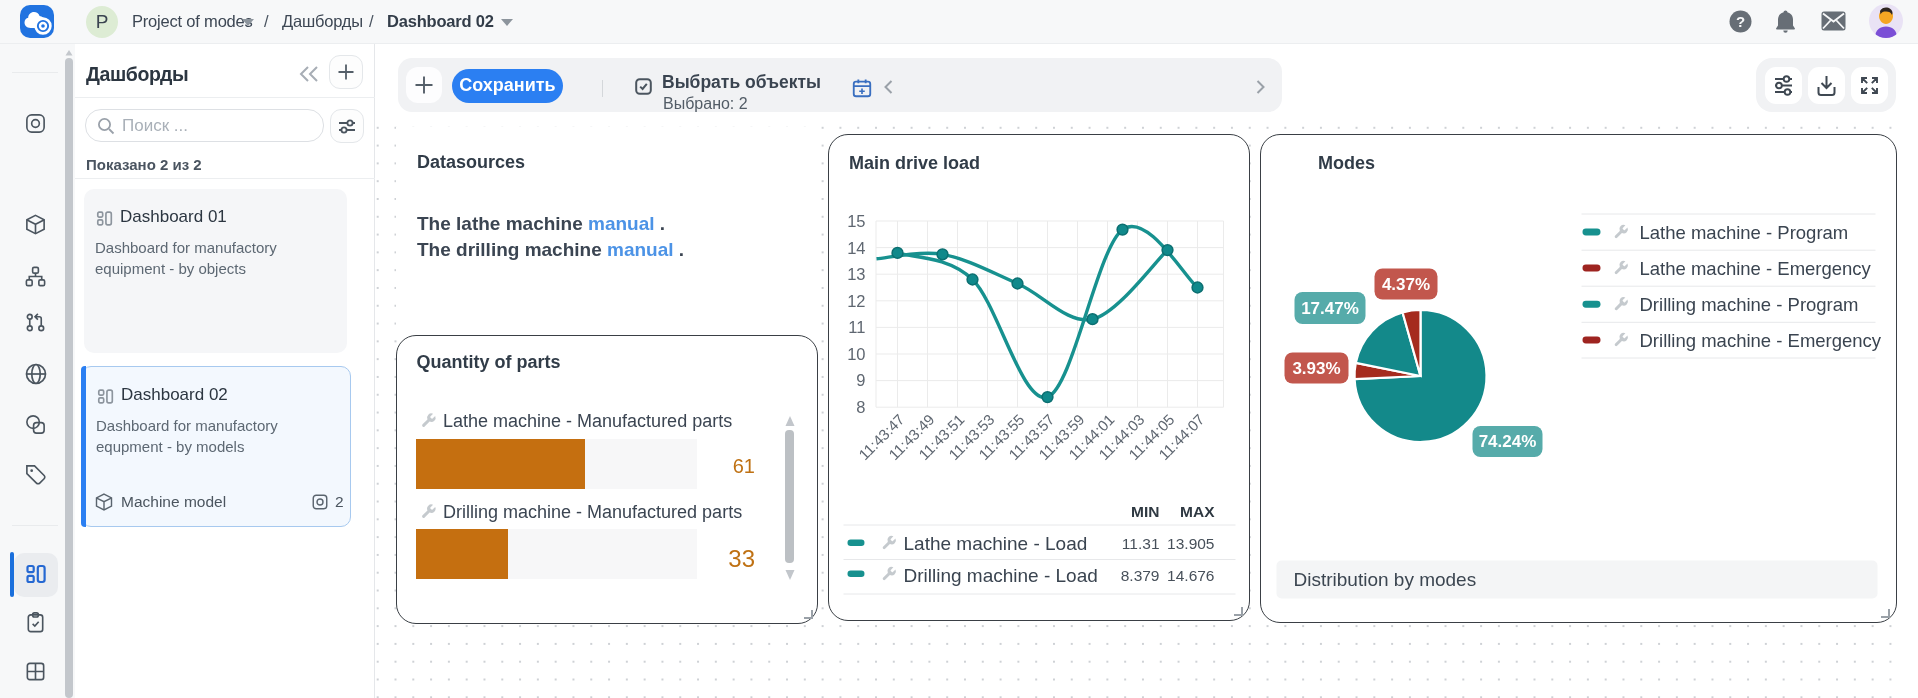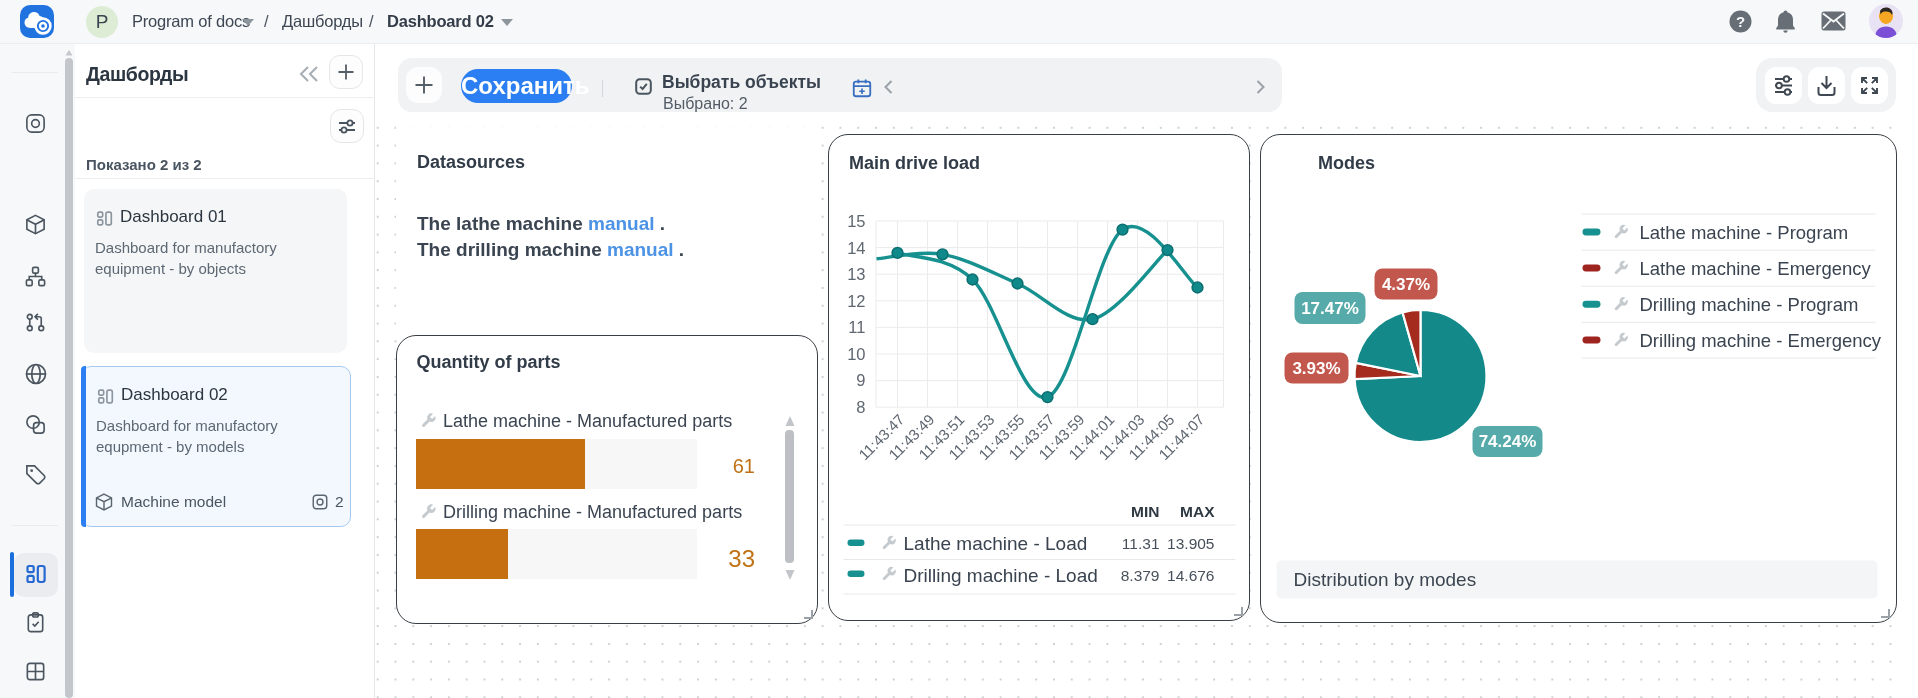--- a/index.html
+++ b/index.html
@@ -24,21 +24,21 @@
 .pdiv { position:absolute; left:0; width:300px; height:1px; background:#eceef0; }
 .card { position:absolute; left:9px; width:263px; border-radius:10px; }
 .card .ttl { font-size:17px; font-weight:normal; color:#2c3641; }
 .card .dsc { font-size:15px; color:#5d6873; line-height:1.37; margin-top:5px; }
 #main { position:absolute; left:375px; top:44px; width:1543px; height:654px; background:#fff; }
 #canvas { position:absolute; left:0px; top:74px; width:1522px; height:580px;
   background-image:radial-gradient(circle,#ced1d5 1.1px,transparent 1.4px);
   background-size:17.8px 17.8px; background-position:11.6px 0.9px; }
 #toolbar { position:absolute; left:23px; top:14px; width:884px; height:54px; background:#f1f2f4; border-radius:14px; }
 #plusbtn { position:absolute; left:8px; top:9px; width:36px; height:36px; background:#fdfdfe; border-radius:12px; }
-#savebtn { position:absolute; left:54px; top:11px; width:111px; height:34px; background:#2b7ff2; border-radius:17px; color:#fff; font-size:24px; font-weight:bold; text-align:center; line-height:33px;margin-left:9px; }
+#savebtn { position:absolute; left:54px; top:11px; width:111px; height:34px; background:#2b7ff2; border-radius:17px; color:#fff; font-size:18px; font-weight:bold; text-align:center; line-height:33px; }
 #tooldiv { position:absolute; left:204px; top:22px; width:1px; height:17px; background:#d4d7da; }
 #selobj { position:absolute; left:264px; top:14px; font-size:17.5px; font-weight:bold; color:#3a4450; }
 #selcnt { position:absolute; left:265px; top:37px; font-size:16px; color:#525c66; }
 #datetxt { position:absolute; left:504px; top:19px; font-size:17.5px; letter-spacing:0.2px; color:#29415f; }
 #righttools { position:absolute; left:1381px; top:14px; width:140px; height:54px; background:#f1f2f4; border-radius:16px; }
 .rtb { position:absolute; top:9px; width:37px; height:37px; background:#fff; border-radius:11px; }
 .widget { position:absolute; background:#fff; border:1.5px solid #3a3f45; border-radius:20px; }
 .wtitle { position:absolute; font-size:18px; font-weight:bold; color:#313c48; }
 .rsz { position:absolute; width:9px; height:9px; border-right:2.5px solid #9aa1a8; border-bottom:2.5px solid #9aa1a8; }
 </style>
@@ -46,21 +46,21 @@
 <body>
 <div id="topbar">
   <div id="logo">
     <svg width="34" height="33" viewBox="0 0 34 33">
       <path d="M10.5 23 C6.5 23 4.5 20.2 4.5 17.5 C4.5 15 6.2 13.2 8.2 12.8 C8.2 9.5 10.8 7 14 7 C16.6 7 18.8 8.6 19.6 11 C22.3 11.2 24.3 13.3 24.3 16 C24.3 19.5 22 23 18 23 Z" fill="#fff"></path>
       <circle cx="23" cy="21" r="7.4" fill="#2173e0" stroke="#fff" stroke-width="2.6"></circle>
       <circle cx="23" cy="21" r="3" fill="none" stroke="#fff" stroke-width="2.4"></circle>
     </svg>
   </div>
   <div id="pav">P</div>
-  <div class="crumb" style="left:132px;">Program of docs</div>
+  <div class="crumb" style="left:132px;">Project of modes</div>
   <div class="caret" style="left:242px;"></div>
   <div class="crumb" style="left:264px;color:#4a5460;">/</div>
   <div class="crumb" style="left:282px;">Дашборды</div>
   <div class="crumb" style="left:369px;color:#4a5460;">/</div>
   <div class="crumb" style="left:387px;font-weight:bold;color:#333d49;">Dashboard 02</div>
   <div class="caret" style="left:501px;"></div>
   <svg class="abs" style="left:1729px;top:10px;" width="23" height="23" viewBox="0 0 23 23">
     <circle cx="11.5" cy="11.5" r="11" fill="#676e76"></circle>
     <text x="11.5" y="16.6" font-size="15" font-weight="bold" fill="#f7f8f9" text-anchor="middle" font-family="Liberation Sans">?</text>
   </svg>
@@ -141,20 +141,27 @@
   <div id="lp-title">Дашборды</div>
   <svg class="abs" style="left:221px;top:18px;" width="26" height="24" viewBox="0 0 26 24" fill="none" stroke="#a7adb5" stroke-width="2">
       <path d="M12 5 L5 12 L12 19 M21 5 L14 12 L21 19"></path>
     </svg>
   <div class="sqbtn" style="left:254px;top:11px;">
     <svg width="32" height="32" viewBox="0 0 32 32" stroke="#555f69" stroke-width="1.8">
         <path d="M16 8.5 L16 23.5 M8.5 16 L23.5 16"></path>
       </svg>
   </div>
   <div class="pdiv" style="top:53px;"></div>
+  <div id="searchbox">
+    <svg class="abs" style="left:11px;top:7px;" width="18" height="18" viewBox="0 0 18 18" fill="none" stroke="#9aa1aa" stroke-width="1.8">
+        <circle cx="7.5" cy="7.5" r="5.6"></circle>
+        <path d="M12 12 L16.5 16.5"></path>
+      </svg>
+    <span>Поиск ...</span>
+  </div>
   <div class="sqbtn" style="left:255px;top:65px;">
     <svg width="32" height="32" viewBox="0 0 32 32" fill="none" stroke="#4b555f" stroke-width="1.8">
         <path d="M8 13 L24 13 M8 20 L24 20"></path>
         <circle cx="19" cy="13" r="2.6" fill="#fff"></circle>
         <circle cx="13" cy="20" r="2.6" fill="#fff"></circle>
       </svg>
   </div>
   <div id="shown">Показано 2 из 2</div>
   <div class="pdiv" style="top:134px;"></div>
   <div class="card" style="top:145px;height:164px;background:#f5f6f8;">

